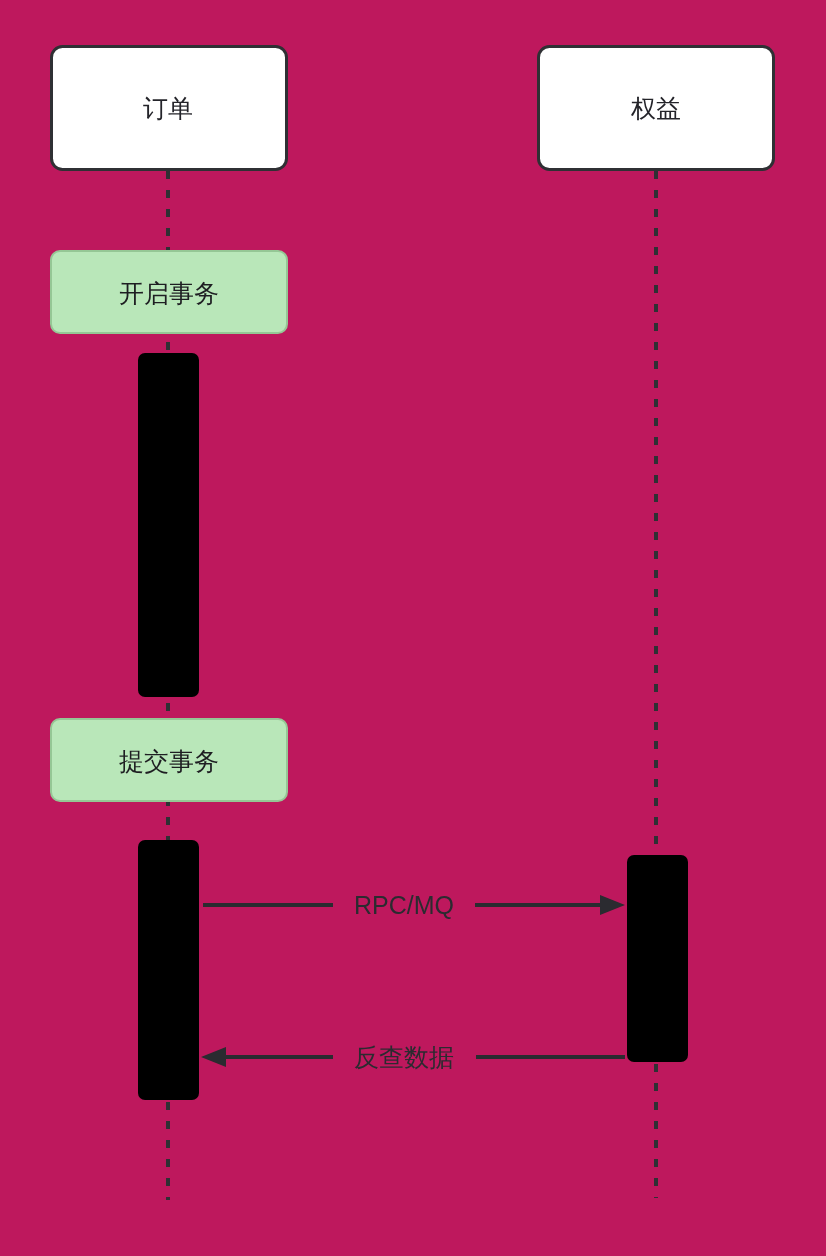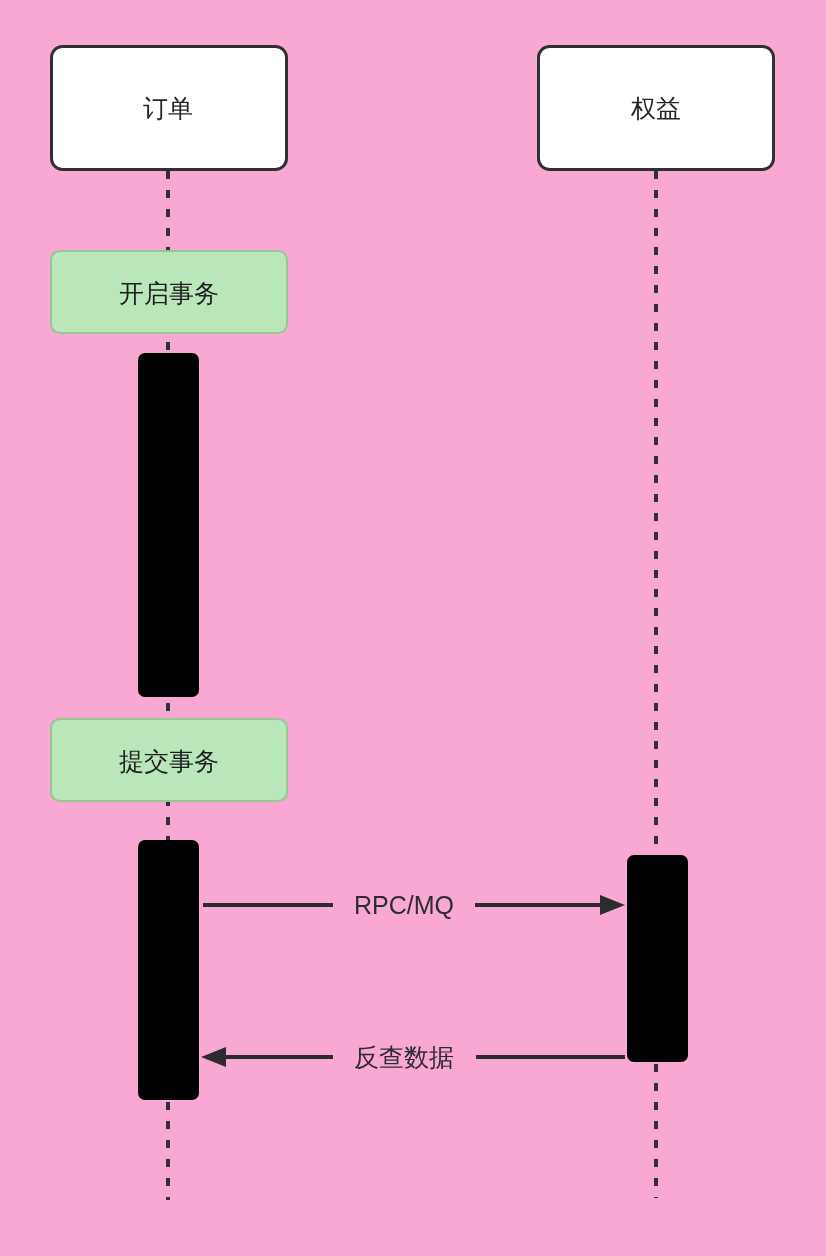--- a/index.html
+++ b/index.html
@@ -7,21 +7,21 @@
     padding: 0;
     background: #ffffff;
   }
   body {
     font-family: "Liberation Sans", "DejaVu Sans", sans-serif;
   }
   #canvas {
     position: relative;
     width: 826px;
     height: 1256px;
-    background: #f9a8d4;
+    background: #be185d;
     overflow: hidden;
   }
   #diagram-svg {
     position: absolute;
     left: 0;
     top: 0;
     width: 826px;
     height: 1256px;
   }
   .participant-label {

